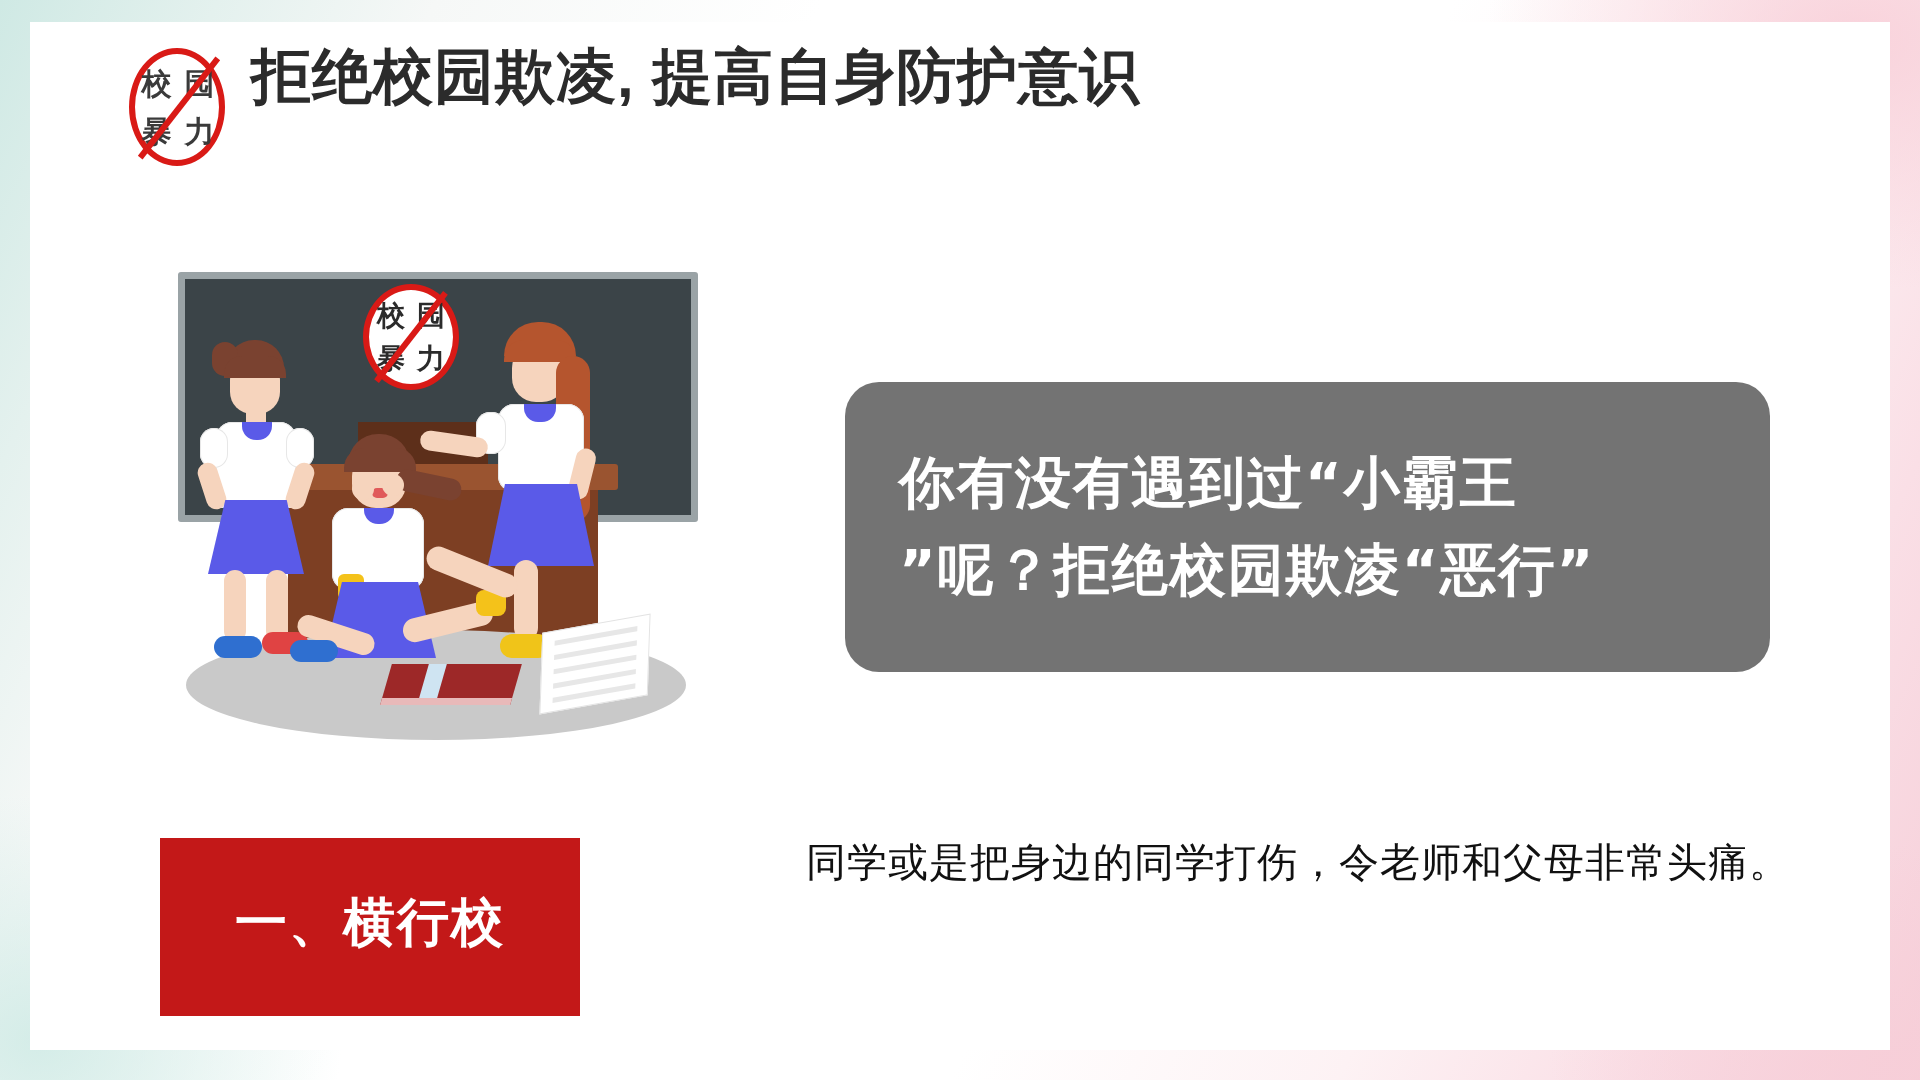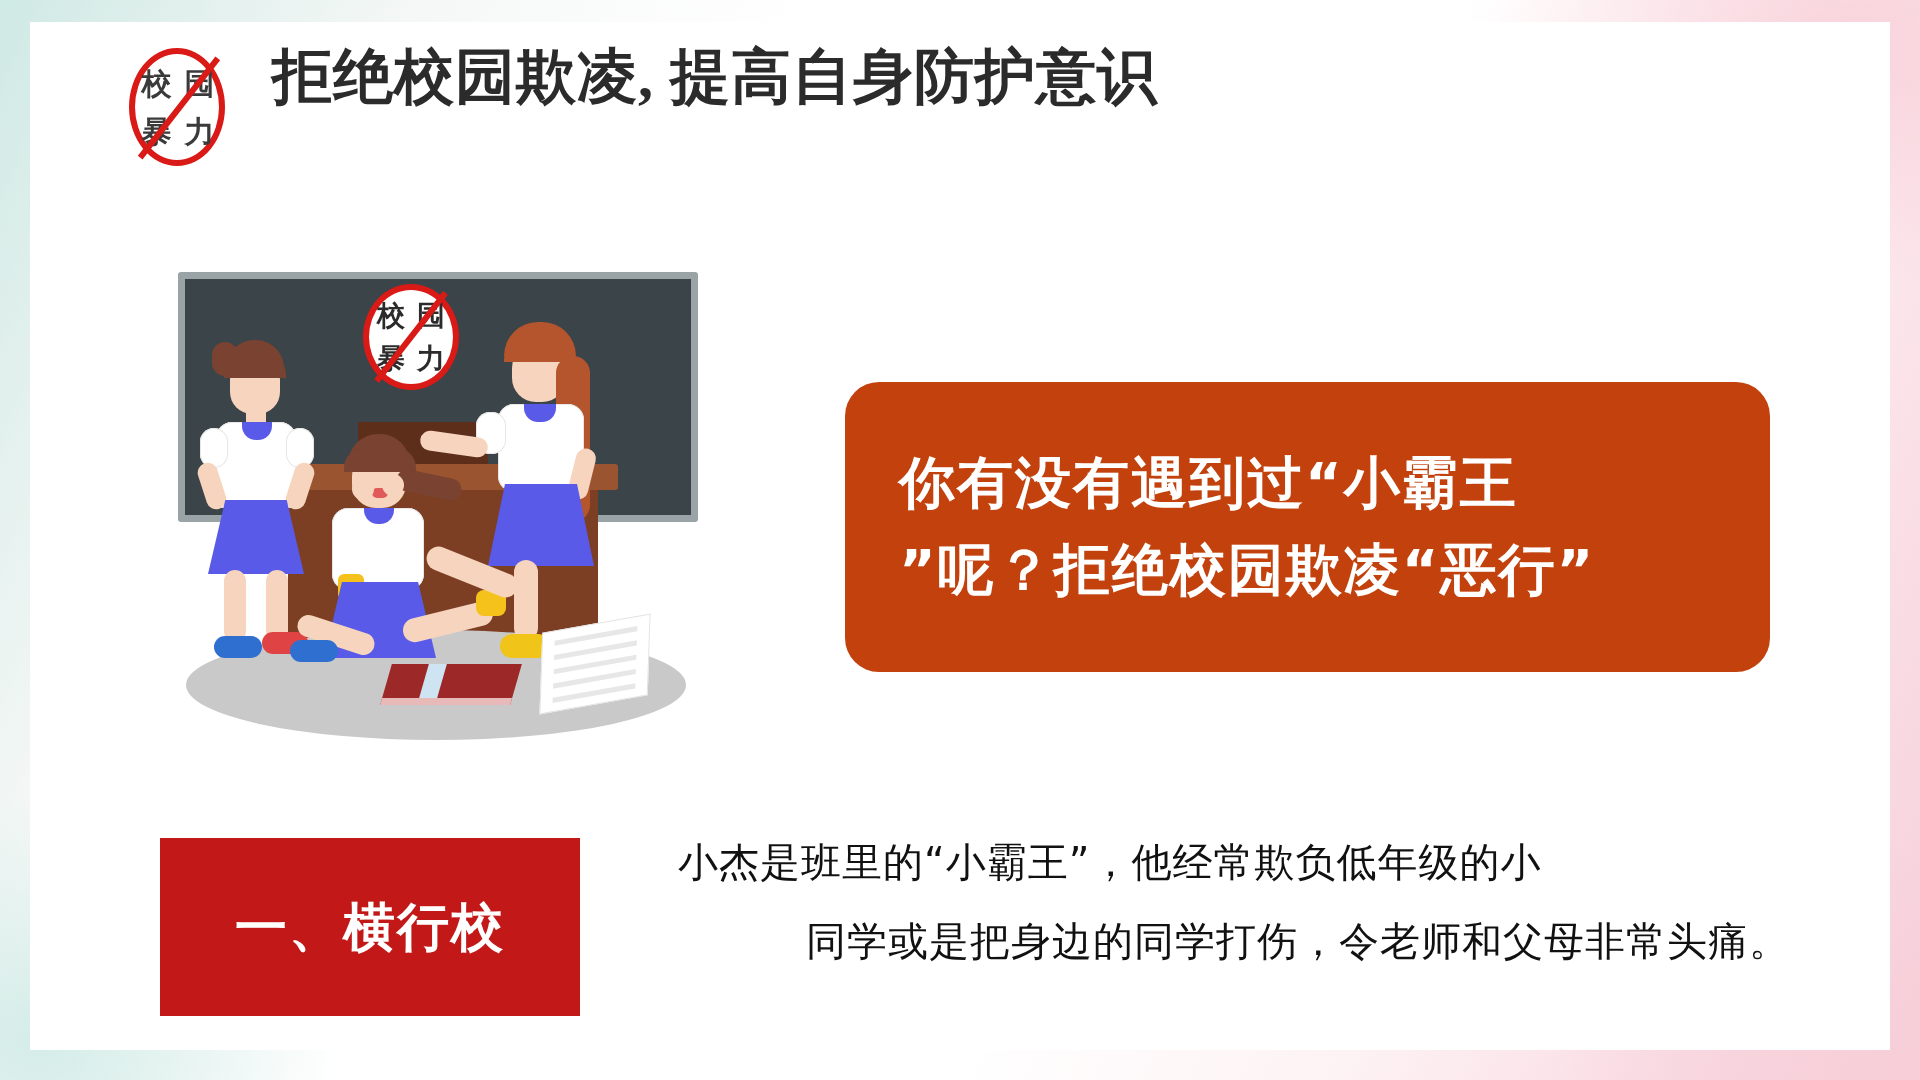--- a/index.html
+++ b/index.html
@@ -114,23 +114,22 @@
     align-items: center;
     justify-content: center;
   }
 
   .title-text {
     font-size: 60px;
     font-weight: bold;
     color: #2b2b2b;
     line-height: 1.18;
     letter-spacing: 1px;
-    font-family: Liberation Serif, serif;
+    font-family: Liberation Sans, sans-serif;
     max-width: 1020px;
-    margin-left: 21px;
   }
 
   
   .illus {
     position: absolute;
     left: 168px;
     top: 272px;
     width: 550px;
     height: 500px;
   }
@@ -265,21 +264,21 @@
     background: #e7e7e7;
   }
 
   
   .callout {
     position: absolute;
     left: 845px;
     top: 382px;
     width: 925px;
     height: 290px;
-    background: #c2410c;
+    background: #737373;
     border-radius: 34px;
     box-sizing: border-box;
     display: flex;
     flex-direction: column;
     justify-content: center;
     padding: 0 54px;
   }
   .callout-line {
     color: #ffffff;
     font-size: 56px;
@@ -304,21 +303,21 @@
     justify-content: center;
     box-sizing: border-box;
   }
   .section-tag .tl {
     color: #ffffff;
     font-size: 52px;
     font-weight: bold;
     line-height: 1.55;
     letter-spacing: 2px;
     white-space: nowrap;
-    font-family: Liberation Sans, sans-serif;
+    font-family: Liberation Mono, monospace;
   }
 
   .body-copy {
     position: absolute;
     left: 600px;
     top: 840px;
     width: 1190px;
   }
   .body-copy p {
     margin: 0 0 34px 0;
@@ -443,17 +442,16 @@
   <div class="callout">
     <div class="callout-line">你有没有遇到过“小霸王</div>
     <div class="callout-line">”呢？拒绝校园欺凌“恶行”</div>
   </div>
 
   <div class="section-tag">
     <div class="tl">一、横行校</div>
   </div>
 
   <div class="body-copy">
-    <p class="indent">小杰是班里的“小霸王”，他经常欺负低年级的小</p>
     <p>同学或是把身边的同学打伤，令老师和父母非常头痛。</p>
   </div>
 
 </div>
 
 </body></html>

